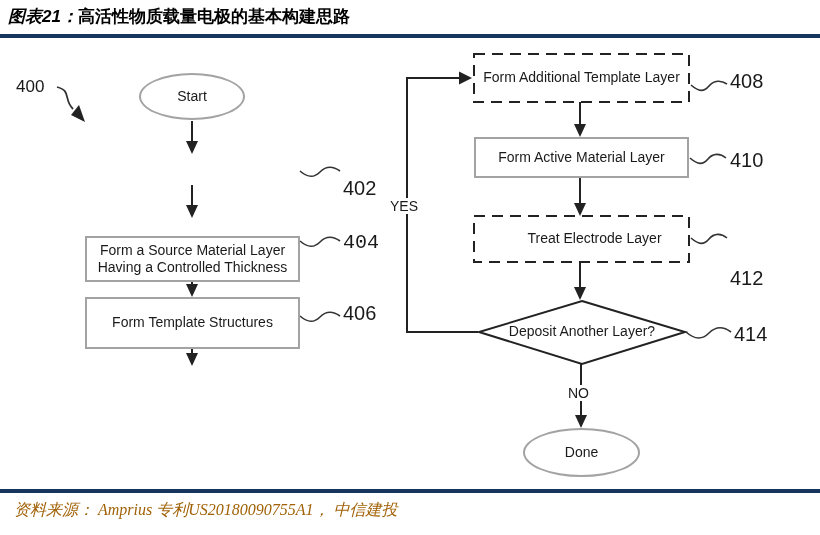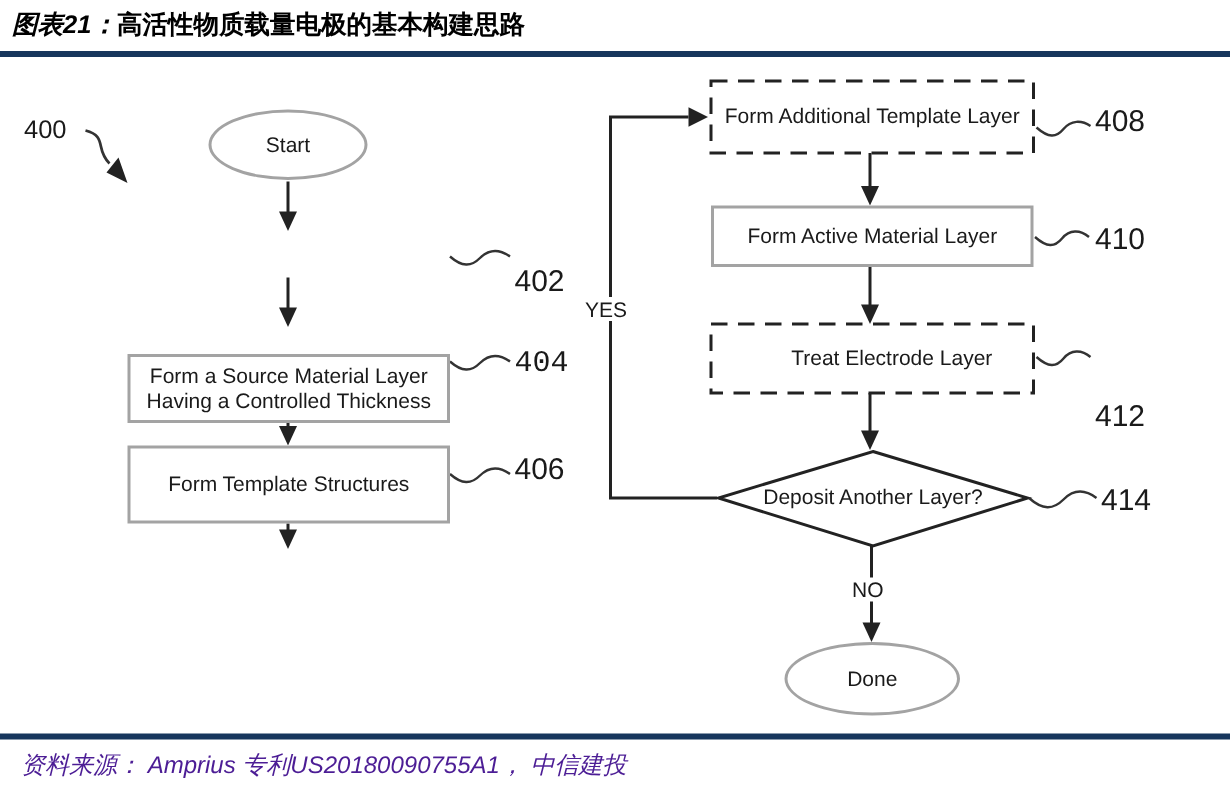--- a/index.html
+++ b/index.html
@@ -22,21 +22,21 @@
     background:#fff;border:2px solid #a3a3a3;box-sizing:border-box;padding:2px 6px;
   }
   .ellipse{border-radius:50%;}
   .ghost{border:none;background:transparent;padding:0;}
   .ref{position:absolute;z-index:2;font-size:20px;color:#1a1a1a;}
   .branch{position:absolute;z-index:3;font-size:14px;color:#1a1a1a;background:#fff;padding:0 2px;text-align:left;}
   .diagram-number{position:absolute;z-index:2;font-size:17px;color:#1a1a1a;}
   
   .source{
     position:absolute;left:14px;top:500px;z-index:2;
-    font-family:Liberation Sans, sans-serif;font-style:italic;font-size:16px;color:#4c1d95;white-space:nowrap;
+    font-family:Liberation Serif, serif;font-style:italic;font-size:16px;color:#a16207;white-space:nowrap;
   }
   .watermark{
     position:absolute;right:10px;top:497px;z-index:2;
     font-size:28px;font-weight:bold;color:#be185d;letter-spacing:1px;white-space:nowrap;
     text-shadow:-1px -1px 0 #4a4a4a,1px -1px 0 #4a4a4a,-1px 1px 0 #4a4a4a,1px 1px 0 #4a4a4a,2px 2px 1px #9a9a9a;
     margin-top:44px;
   }
 </style>
 </head>
 <body>

